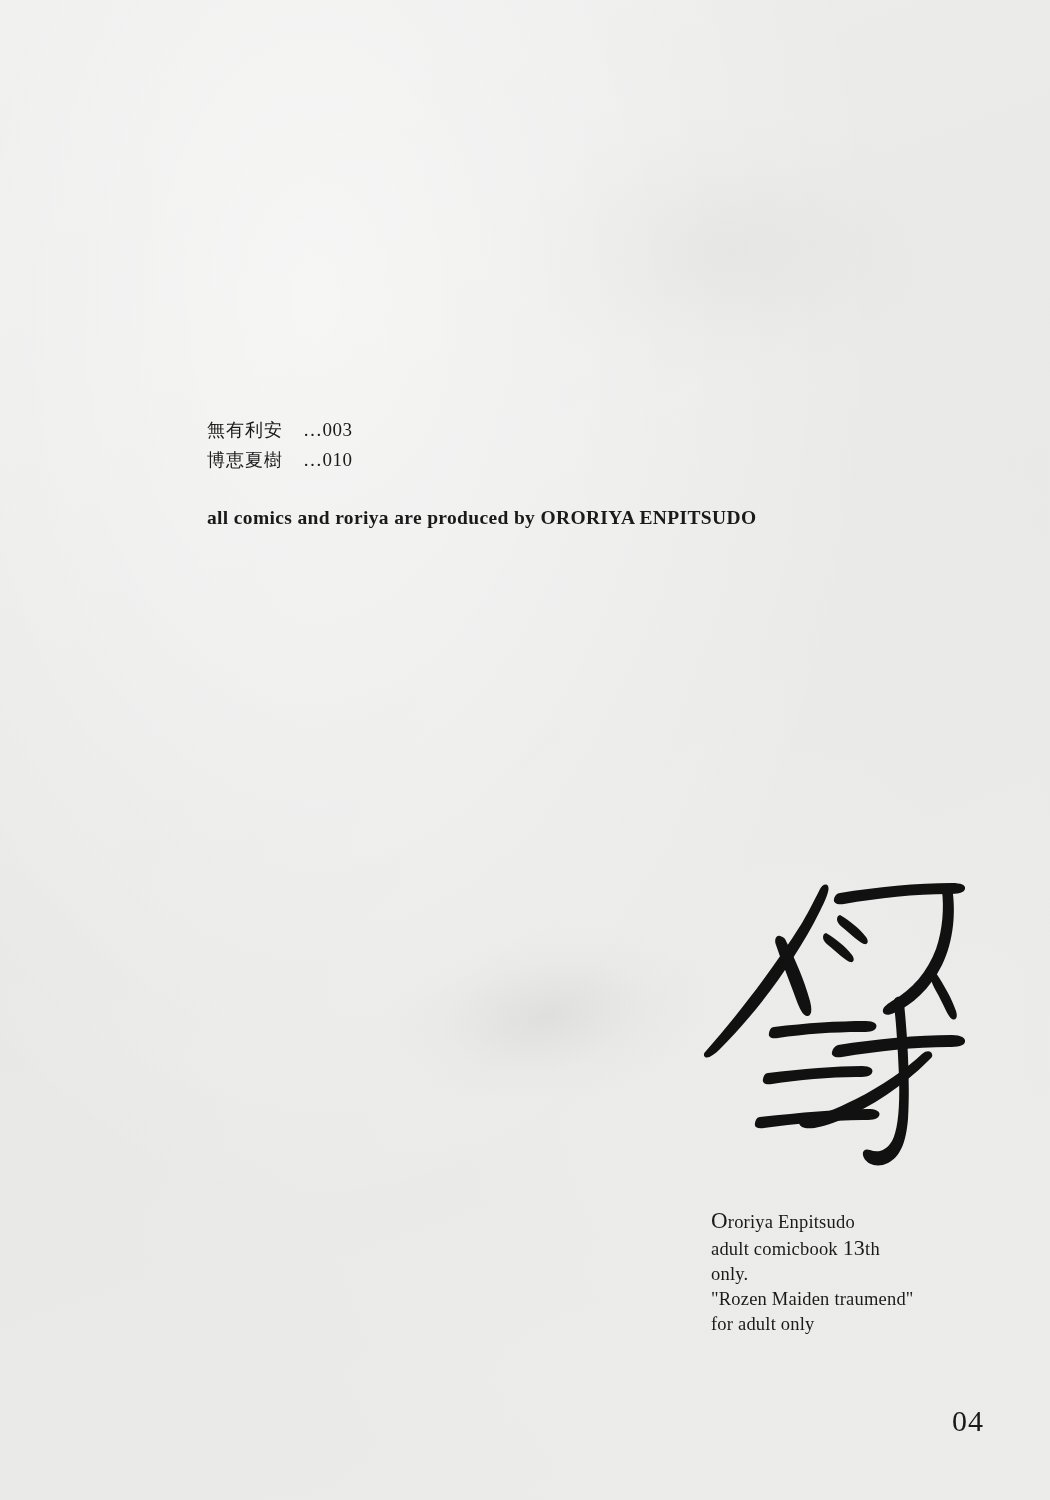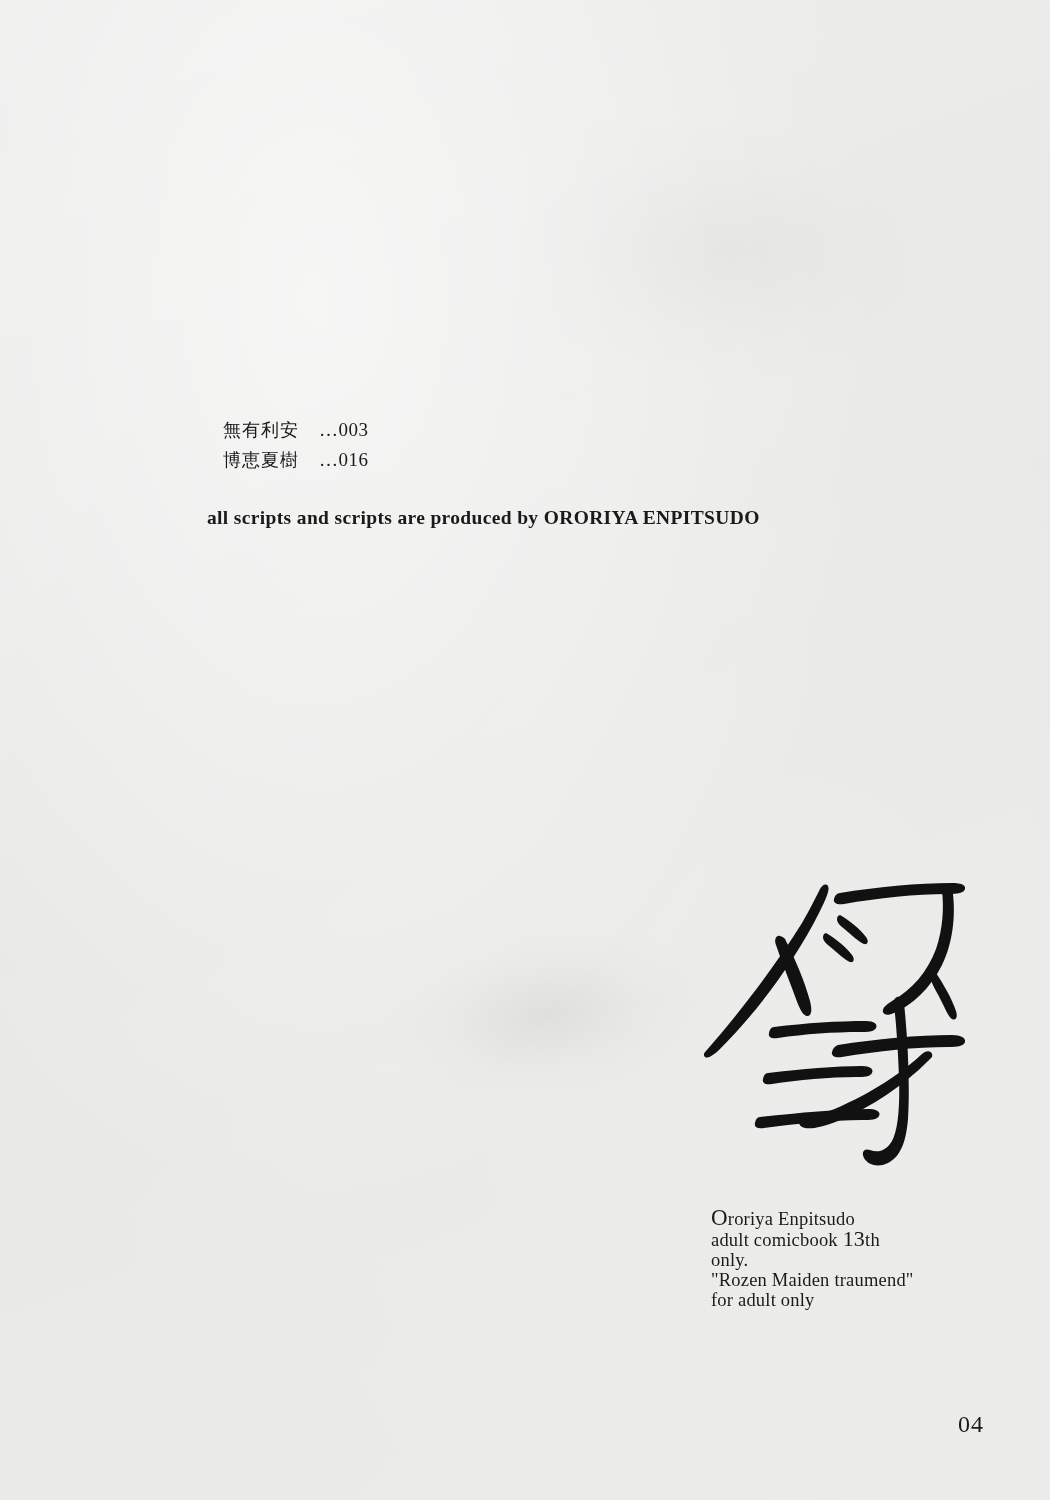--- a/index.html
+++ b/index.html
@@ -49,21 +49,20 @@
     left: 207px;
     top: 415px;
   }
   .toc-row {
     display: flex;
     align-items: center;
     font-size: 19px;
     line-height: 30px;
     letter-spacing: 0.5px;
     white-space: nowrap;
-    margin-left: 16px;
   }
   .toc-name {
     font-family: "DejaVu Sans", sans-serif;
     font-size: 18px;
     letter-spacing: 1px;
   }
   .toc-page {
     margin-left: 20px;
     font-family: "Liberation Serif", serif;
     font-size: 19px;
@@ -95,57 +94,57 @@
     height: 100%;
   }
 
   
   .colophon {
     position: absolute;
     left: 711px;
     top: 1208px;
     font-family: "Liberation Serif", serif;
     font-size: 18.5px;
-    line-height: 20px;
+    line-height: 25px;
     letter-spacing: 0.2px;
     white-space: nowrap;
   }
   .colophon div { margin: 0; padding: 0; }
   .colophon .cap-lead { font-size: 23px; }
   .colophon .big-num { font-size: 22px; font-family: Liberation Serif, serif; }
 
   
   .folio {
     position: absolute;
     right: 66px;
     bottom: 62px;
     font-family: "Liberation Serif", serif;
-    font-size: 24px;
+    font-size: 30px;
     letter-spacing: 1px;
   }
 </style>
 </head>
 <body>
 
 <div class="paper-texture"></div>
 <div class="smudge-a"></div>
 <div class="smudge-b"></div>
 
 <div class="toc">
   <div class="toc-row">
     <span class="toc-name">無有利安</span>
     <span class="toc-page">…003</span>
   </div>
   <div class="toc-row">
     <span class="toc-name">博恵夏樹</span>
-    <span class="toc-page">…016</span>
+    <span class="toc-page">…010</span>
   </div>
 </div>
 
-<div class="credit-line">all scripts and scripts are produced by ORORIYA ENPITSUDO</div>
+<div class="credit-line">all comics and roriya are produced by ORORIYA ENPITSUDO</div>
 
 <div class="logo-block">
   <svg viewBox="0 0 290 330" xmlns="http://www.w3.org/2000/svg" aria-hidden="true">
     <g fill="#111111">
 
       <path d="M16 206 C 46 172, 82 126, 112 78 C 120 64, 126 52, 130 44 C 132 40, 136 38, 138 41 C 140 45, 136 54, 130 66 C 104 118, 66 168, 30 204 C 24 210, 18 214, 15 212 C 13 210, 14 208, 16 206 Z"></path>
 
       <path d="M96 96 C 104 112, 114 134, 120 156 C 122 164, 122 170, 118 171 C 114 172, 110 165, 106 154 C 98 132, 90 112, 86 100 C 84 95, 86 90, 90 91 C 93 92, 95 93, 96 96 Z"></path>
 
       <path d="M136 88 C 146 94, 156 102, 162 110 C 165 114, 164 118, 160 117 C 156 116, 148 108, 138 100 C 133 96, 132 92, 134 89 Z"></path>

